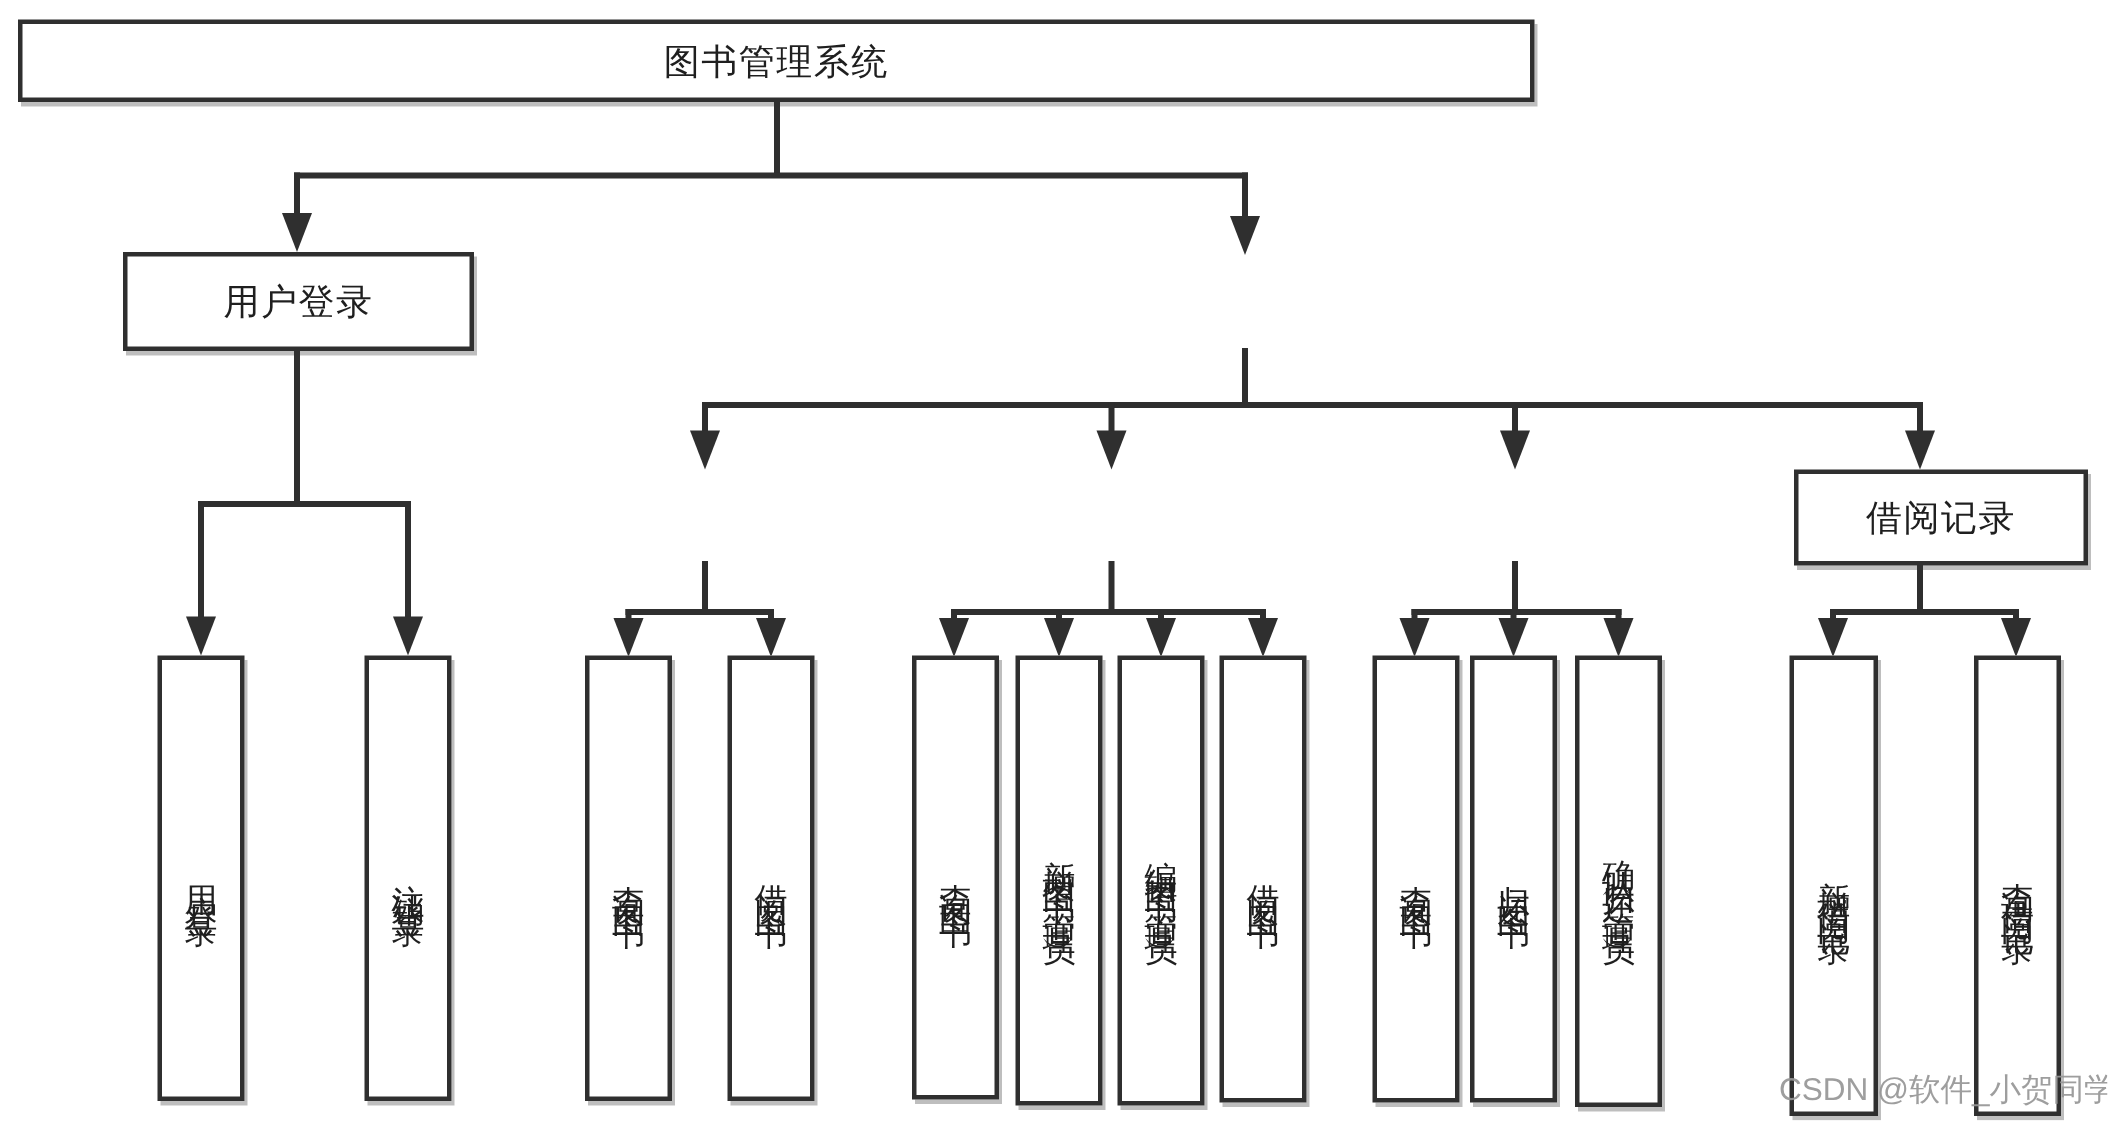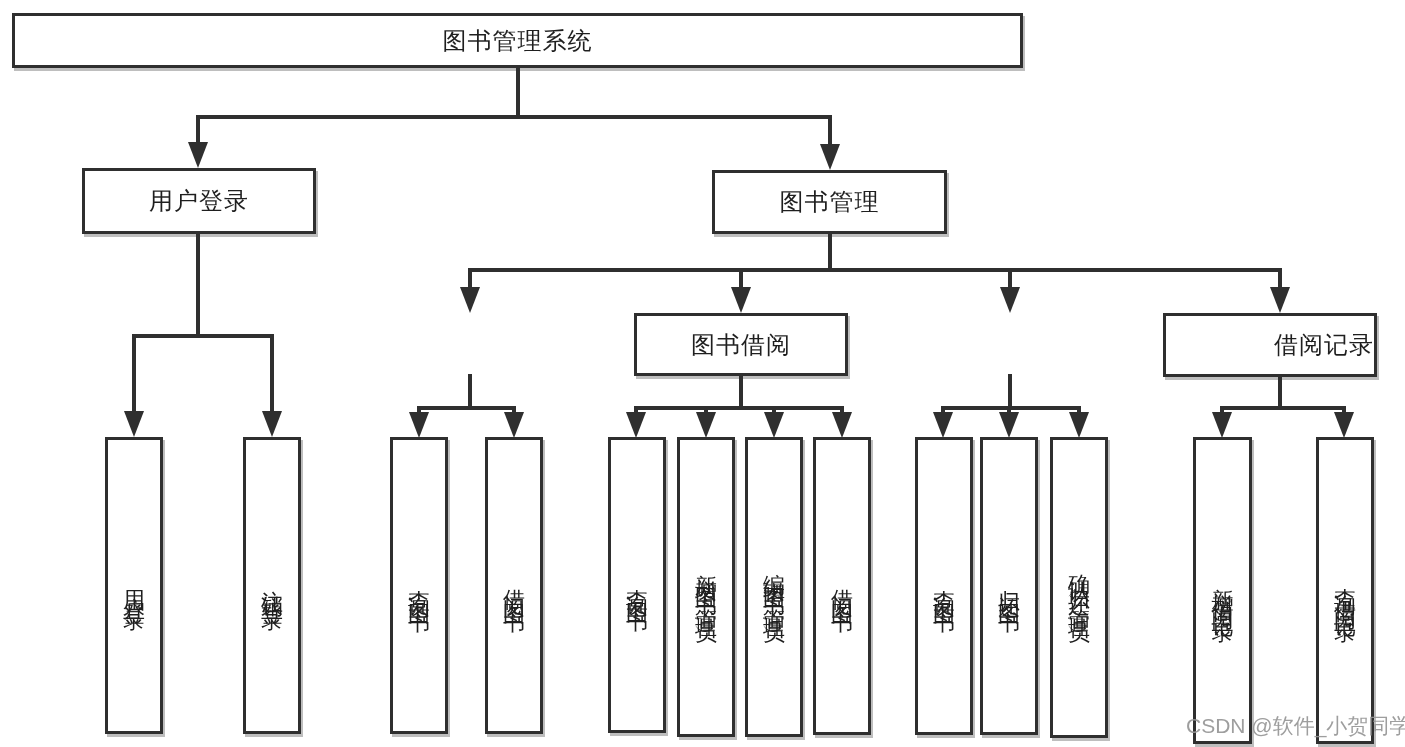--- a/index.html
+++ b/index.html
@@ -42,46 +42,40 @@
   <div class="vline" style="left:516px;top:66px;height:51px;"></div>
   <div class="hline" style="left:196px;top:115px;width:636px;"></div>
   <div class="vline" style="left:196px;top:115px;height:30px;"></div>
   <div class="arrowhead" style="left:188px;top:142px;"></div>
   <div class="vline" style="left:828px;top:115px;height:32px;"></div>
   <div class="arrowhead" style="left:820px;top:144px;"></div>
 
   <div class="node" style="left:82px;top:168px;width:234px;height:66px;">
     <span class="hlabel">用户登录</span>
   </div>
-  <div class="node" style="left:712px;top:170px;width:235px;height:64px;">
-    <span class="hlabel">图书管理</span>
-  </div>
 
   <div class="vline" style="left:196px;top:232px;height:106px;"></div>
   <div class="hline" style="left:132px;top:334px;width:142px;"></div>
   <div class="vline" style="left:132px;top:334px;height:79px;"></div>
   <div class="arrowhead" style="left:124px;top:411px;"></div>
   <div class="vline" style="left:270px;top:334px;height:79px;"></div>
   <div class="arrowhead" style="left:262px;top:411px;"></div>
 
   <div class="vline" style="left:828px;top:232px;height:40px;"></div>
   <div class="hline" style="left:468px;top:268px;width:814px;"></div>
   <div class="vline" style="left:468px;top:268px;height:22px;"></div>
   <div class="arrowhead" style="left:460px;top:287px;"></div>
   <div class="vline" style="left:739px;top:268px;height:22px;"></div>
   <div class="arrowhead" style="left:731px;top:287px;"></div>
   <div class="vline" style="left:1008px;top:268px;height:22px;"></div>
   <div class="arrowhead" style="left:1000px;top:287px;"></div>
   <div class="vline" style="left:1278px;top:268px;height:22px;"></div>
   <div class="arrowhead" style="left:1270px;top:287px;"></div>
 
-  <div class="node" style="left:634px;top:313px;width:214px;height:63px;">
-    <span class="hlabel">图书借阅</span>
-  </div>
-  <div class="node" style="left:1163px;top:313px;width:214px;height:64px;justify-content:flex-end;">
+  <div class="node" style="left:1196px;top:313px;width:196px;height:64px;">
     <span class="hlabel">借阅记录</span>
   </div>
 
   <div class="vline" style="left:468px;top:374px;height:36px;"></div>
   <div class="hline" style="left:417px;top:406px;width:99px;"></div>
   <div class="vline" style="left:739px;top:374px;height:36px;"></div>
   <div class="hline" style="left:634px;top:406px;width:210px;"></div>
   <div class="vline" style="left:1008px;top:374px;height:36px;"></div>
   <div class="hline" style="left:941px;top:406px;width:140px;"></div>
   <div class="vline" style="left:1278px;top:374px;height:36px;"></div>

